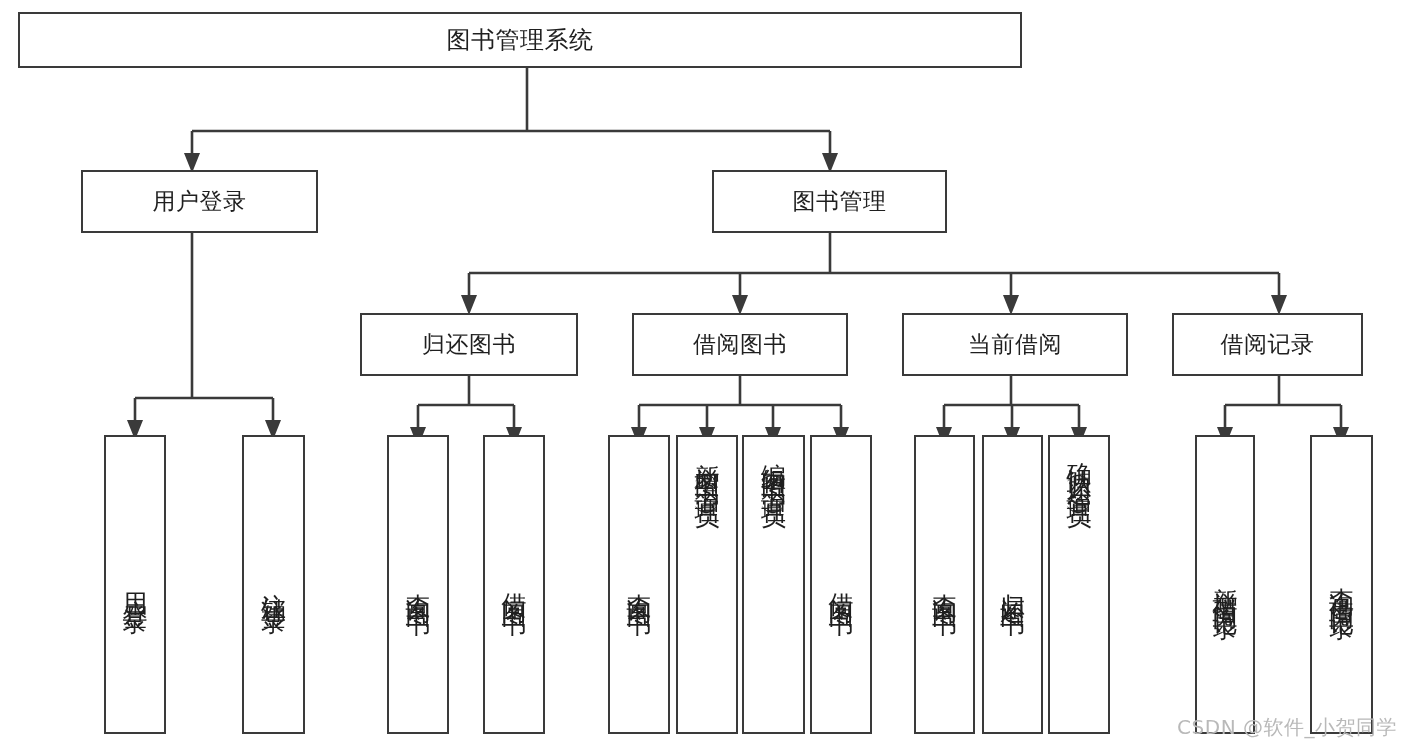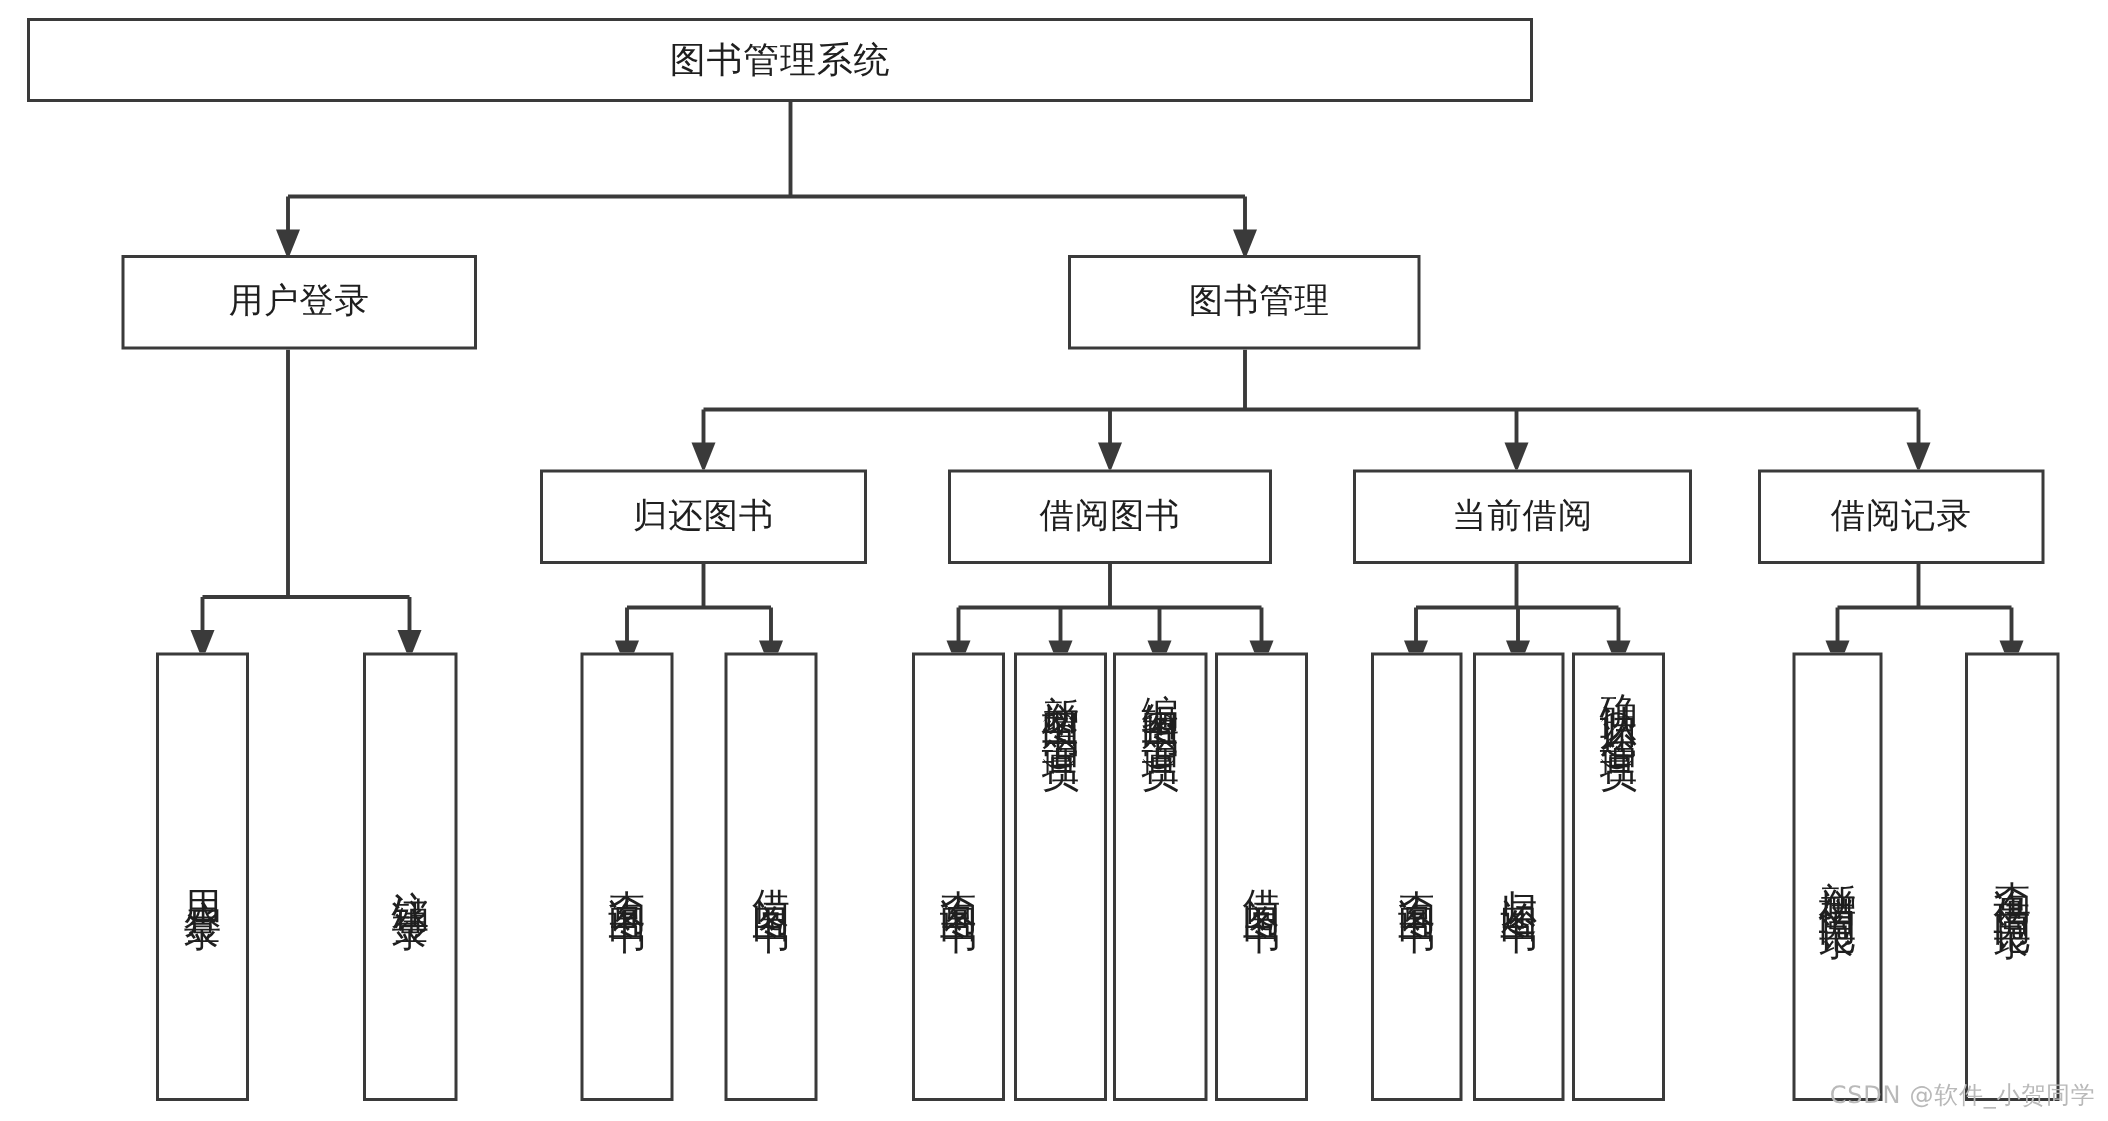--- a/index.html
+++ b/index.html
@@ -66,21 +66,21 @@
     white-space: nowrap;
   }
   .node.v.mid {
     align-items: center;
     padding-top: 0;
   }
   .watermark {
     position: absolute;
     right: 8px;
     bottom: 6px;
-    font-size: 16px;
+    font-size: 20px;
     color: #b9b9b9;
     z-index: 3;
     white-space: nowrap;
     letter-spacing: 0.5px;
   }
 </style>
 </head>
 <body>
 
 <div id="canvas">

